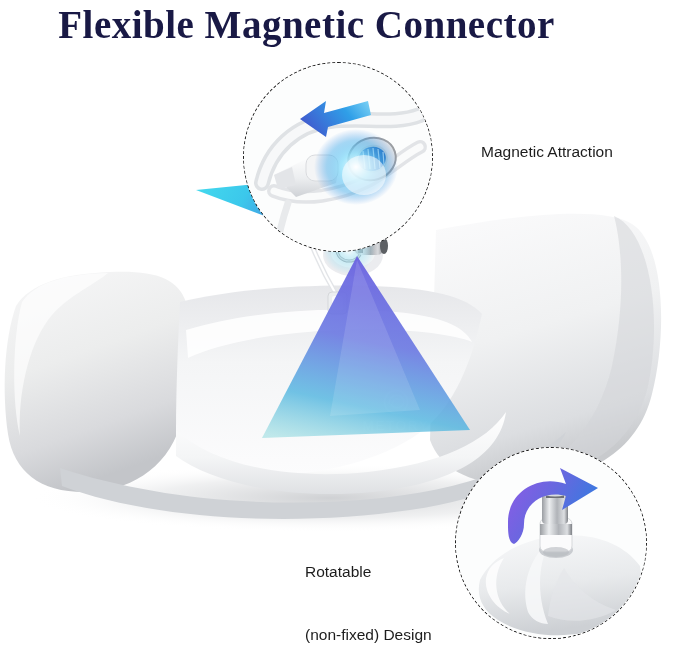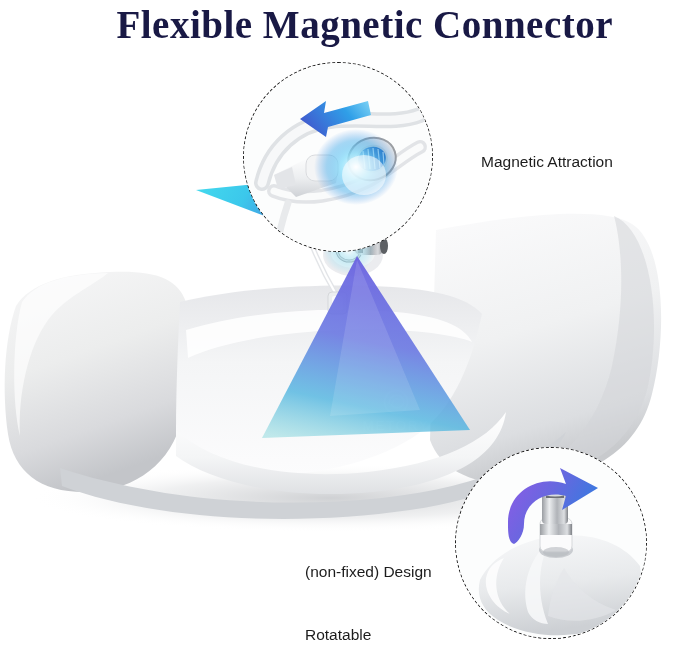--- a/index.html
+++ b/index.html
@@ -8,39 +8,39 @@
     background:#ffffff;
     font-family:"Liberation Sans", sans-serif;
     overflow:hidden;
     position:relative;
   }
   .stage{position:absolute;inset:0;width:679px;height:652px;overflow:hidden;background:#fff;}
 
   
   .title{
     position:absolute;left:0;top:2px;width:613px;
-    text-align:right;
+    text-align:center;
     font-family:"Liberation Serif", serif;
     font-weight:bold;
     font-size:39px;
     letter-spacing:0.5px;
     color:#191945;
     white-space:nowrap;
   }
 
   
   .label{
     position:absolute;
     font-family:"Liberation Sans", sans-serif;
     font-size:15.5px;
     line-height:1.35;
     color:#1c1c1c;
     white-space:pre;
   }
-  #label-magnetic{left:481px;top:110px;}
+  #label-magnetic{left:481px;top:100px;}
   #label-rotatable{left:305px;top:520px;}
 
   
   .callout-circle{
     position:absolute;
     border-radius:50%;
     border:1.6px dashed #1b1b1b;
     box-sizing:border-box;
     overflow:hidden;
     background:#fdfdfd;
@@ -292,17 +292,17 @@
       <path d="M52 74 C52 44 82 26 110 36 L104 20 L142 40 L106 62 L110 48
                C90 42 68 54 68 76 C68 86 62 94 58 96 C52 94 52 84 52 74 Z" fill="url(#rotArrowGrad)"></path>
     </svg>
   </div>
 
   <div class="label" id="label-magnetic">
     <div>Magnetic Attraction</div>
   </div>
 
   <div class="label" id="label-rotatable">
+    <div>Rotatable</div>
     <div>(non-fixed) Design</div>
-    <div>Rotatable</div>
   </div>
 
 </div>
 
 </body></html>

